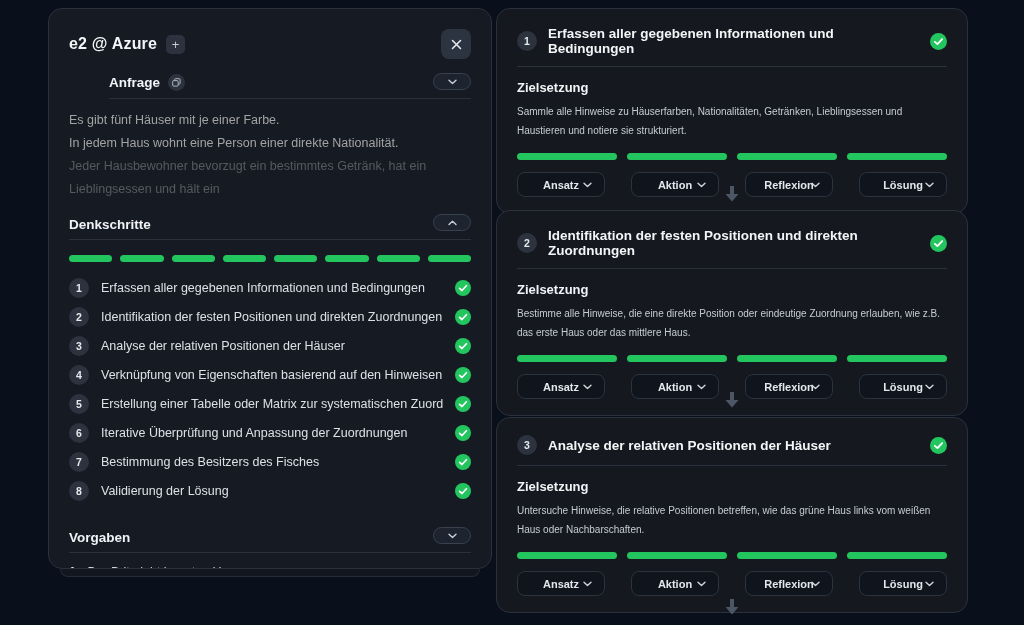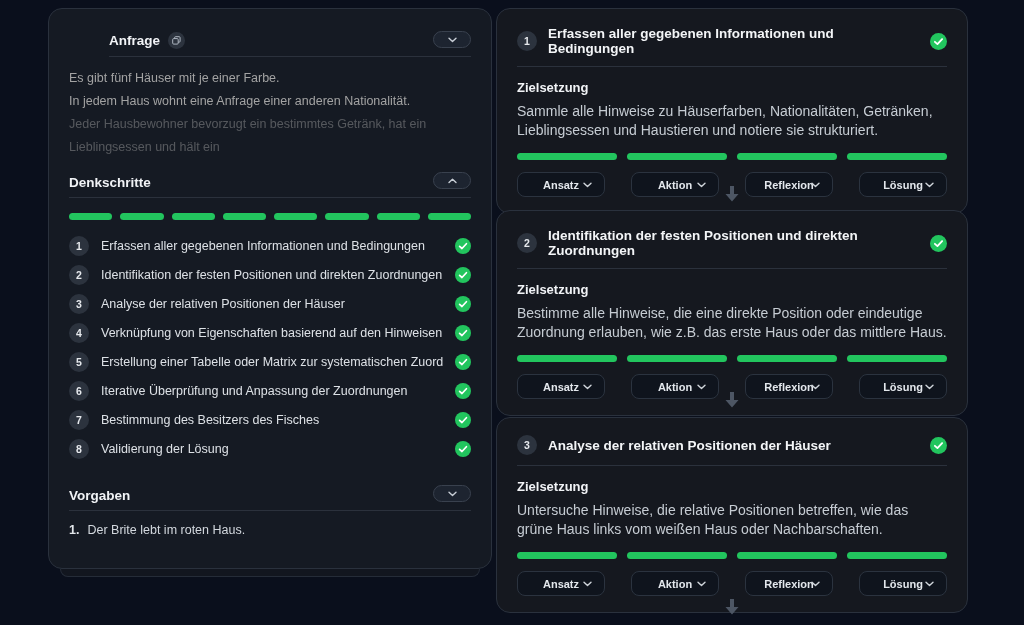--- a/index.html
+++ b/index.html
@@ -79,21 +79,21 @@
     position:absolute; left:496px; width:472px;
     background:#15181f; border:1px solid #2a313d; border-radius:14px;
     padding:13px 20px 16px 20px;
   }
   .card-1 { top:8px; }
   .card-2 { top:210px; }
   .card-3 { top:417px; }
   .card-header { display:flex; align-items:center; gap:11px; padding:4px 0 10px 0; border-bottom:1px solid #2b313c; }
   .card-title { flex:1; font-size:13.5px; font-weight:bold; color:#f3f5f7; }
   .goal-label { margin-top:13px; font-size:13px; font-weight:bold; color:#f1f3f6; }
-  .goal-text { margin-top:7px; font-size:14px; line-height:19px; color:#c6ccd3; }
+  .goal-text { margin-top:7px; font-size:10px; line-height:19px; color:#c6ccd3; }
   .bars-row { display:flex; gap:10px; margin-top:13px; }
   .btns-row { display:flex; gap:26px; margin-top:12px; }
   .dd-btn {
     position:relative; flex:1; height:25px; border-radius:8px;
     background:#0f141d; border:1px solid #2b333f; cursor:pointer;
     display:flex; align-items:center; justify-content:center;
     font-family:inherit; font-size:11px; font-weight:bold; color:#e3e7ec;
   }
   .dd-btn .dd-chev { position:absolute; right:12px; top:50%; transform:translateY(-50%); display:flex; }
 
@@ -101,20 +101,33 @@
   .arrow-1 { top:184px; }
   .arrow-2 { top:390px; }
   .arrow-3 { top:597px; }
 </style>
 </head>
 <body>
 
 <div class="stage">
 
   <section class="panel">
+    <div class="panel-header">
+      <div class="title-wrap">
+        <span class="panel-title">e2 @ Azure</span>
+        <button class="plus-badge"><span>+</span></button>
+      </div>
+      <button class="close-btn">
+        <span style="display:flex;">
+          <svg width="11" height="11" viewBox="0 0 11 11">
+              <path d="M1.5 1.5 9.5 9.5 M9.5 1.5 1.5 9.5" stroke="#e6e9ed" stroke-width="1.6" stroke-linecap="round"></path>
+            </svg>
+        </span>
+      </button>
+    </div>
 
     <div class="section-header" style="margin-top:8px;margin-left:40px;">
       <div class="section-label-wrap">
         <span class="section-label">Anfrage</span>
         <span class="icon-badge">
           <svg width="9" height="9" viewBox="0 0 9 9">
               <rect x="2.6" y="0.7" width="5.5" height="5.5" rx="1" fill="none" stroke="#aeb6c0" stroke-width="1"></rect>
               <rect x="0.7" y="2.6" width="5.5" height="5.5" rx="1" fill="#2c333e" stroke="#aeb6c0" stroke-width="1"></rect>
             </svg>
         </span>
@@ -122,21 +135,21 @@
       <button class="pill-btn">
         <span style="display:flex;">
           <svg width="9" height="6" viewBox="0 0 9 6">
               <polyline points="1,1.2 4.5,4.6 8,1.2" fill="none" stroke="#c7cdd5" stroke-width="1.4" stroke-linecap="round" stroke-linejoin="round"></polyline>
             </svg>
         </span>
       </button>
     </div>
     <div class="anfrage-text">
       <div>Es gibt fünf Häuser mit je einer Farbe.</div>
-      <div>In jedem Haus wohnt eine Anfrage einer anderen Nationalität.</div>
+      <div>In jedem Haus wohnt eine Person einer direkte Nationalität.</div>
       <div class="fade-soft">Jeder Hausbewohner bevorzugt ein bestimmtes Getränk, hat ein Lieblingsessen und hält ein</div>
     </div>
 
     <div class="section-header" style="margin-top:13px;">
       <div class="section-label-wrap">
         <span class="section-label">Denkschritte</span>
       </div>
       <button class="pill-btn">
         <span style="display:flex;">
           <svg width="9" height="6" viewBox="0 0 9 6">

